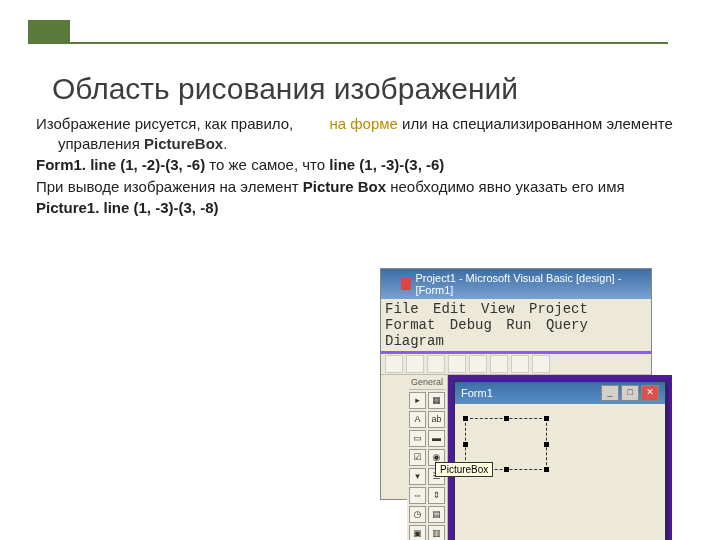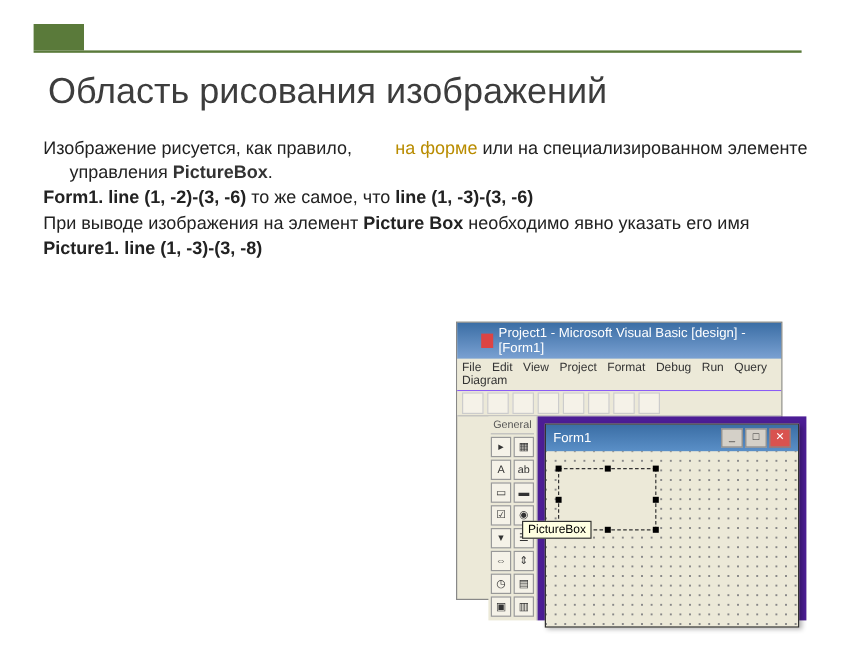--- a/index.html
+++ b/index.html
@@ -24,21 +24,21 @@
     top: 42px;
     left: 28px;
     width: 640px;
     height: 2px;
     background: #5a7a3a;
   }
   h1.slide-title {
     position: absolute;
     top: 56px;
     left: 36px;
-    margin: 4px;
+    margin: 16px;
     font-size: 30px;
     font-weight: normal;
     color: #3d3d3d;
   }
   .body-text {
     position: absolute;
     top: 114px;
     left: 36px;
     width: 640px;
     font-size: 15px;
@@ -73,24 +73,25 @@
     font-size: 11px;
     display: flex;
     align-items: center;
     gap: 4px;
   }
   .vb-icon {
     width: 12px; height: 12px; background: #d44; display:inline-block;
   }
   .vb-menubar {
     background: #ece9d8;
-    border-bottom: 1px solid #8b5cf6;
+    border-bottom: 3px solid #8b5cf6;
     padding: 2px 4px;
-    font-size: 10px;
+    font-size: 14px;
     color: #333;
+    font-family: Liberation Mono, monospace;
   }
   .vb-menubar span { margin-right: 6px; }
   .vb-toolbar {
     background: #ece9d8;
     border-bottom: 1px solid #bbb;
     height: 20px;
     display: flex;
     align-items: center;
     padding: 0 4px;
     gap: 3px;

